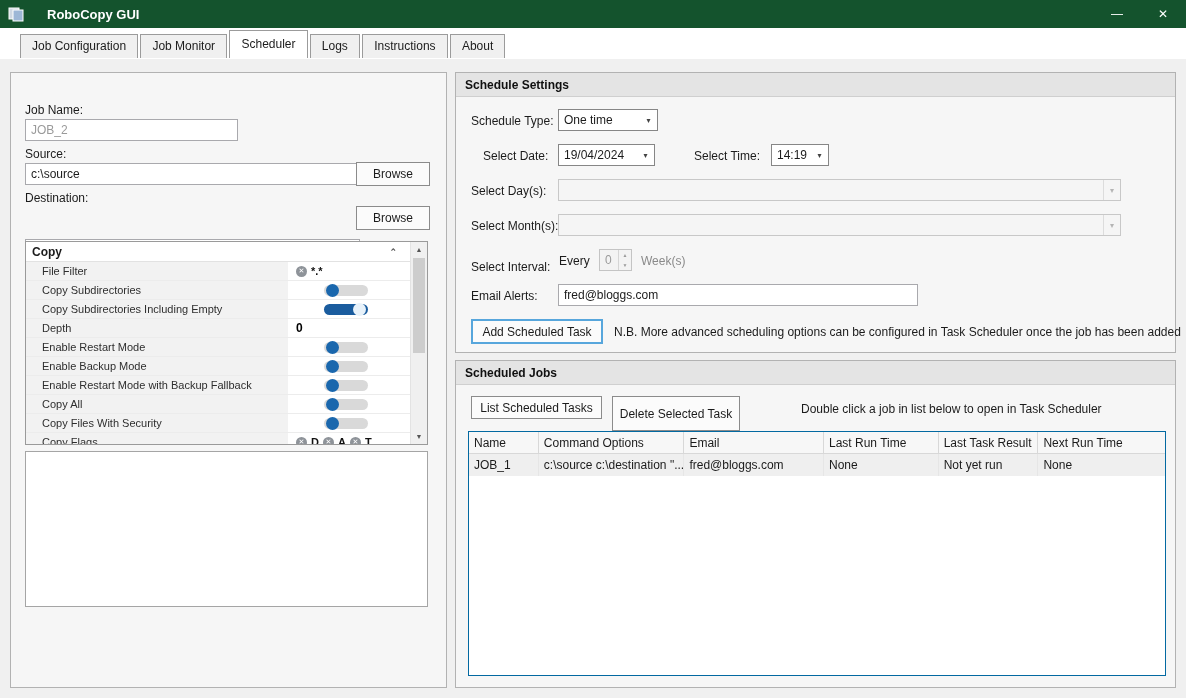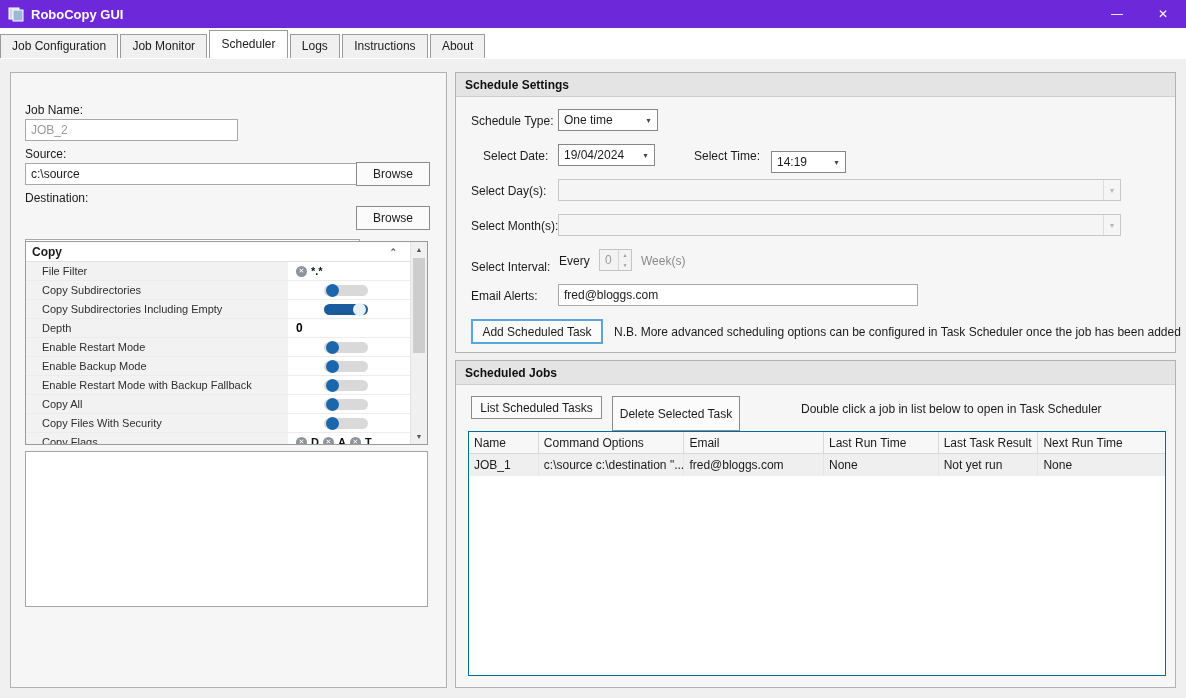--- a/index.html
+++ b/index.html
@@ -1,28 +1,28 @@
 <!DOCTYPE html>
 <html><head>
 <meta charset="utf-8">
 <style>
   * { margin:0; padding:0; box-sizing:border-box; }
   html,body { width:1186px; height:698px; }
   body { font-family:"Liberation Sans", sans-serif; background:#f0f0f0; font-size:12px; color:#1b1b1b; overflow:hidden; }
   #app { position:relative; width:1186px; height:698px; }
 
   
-  .titlebar { position:absolute; left:0; top:0; width:1186px; height:28px; background:#6d28d9; color:#fff; display:flex; align-items:center; }
+  .titlebar { position:absolute; left:0; top:0; width:1186px; height:28px; background:#14532d; color:#fff; display:flex; align-items:center;gap:16px; }
   .app-icon { margin-left:8px; width:16px; height:16px; flex:0 0 auto; }
   .title-text { font-weight:bold; font-size:13px; margin-left:7px; }
   .win-controls { margin-left:auto; display:flex; height:100%; }
   .win-btn { width:46px; height:100%; display:flex; align-items:center; justify-content:center; font-size:12px; cursor:default; }
 
   
-  .tabstrip { position:absolute; left:0; top:28px; width:1186px; height:31px; background:#ffffff; padding-left:0; }
+  .tabstrip { position:absolute; left:0; top:28px; width:1186px; height:31px; background:#ffffff; padding-left:20px; }
   .tab { display:inline-block; vertical-align:bottom; background:#f0f0f0; border:1px solid #9b9b9b; border-bottom:none; margin-top:5px; margin-right:-1px; height:24px; padding:4px 11px 0 11px; font-size:12px; color:#1b1b1b; position:relative; }
   .tab.active { background:#ffffff; margin-top:2px; height:28px; padding-top:6px; z-index:2; }
 
   
   .panel { position:absolute; background:#f6f6f6; border:1px solid #b2b2b2; }
   .panel-header { height:24px; background:#e4e4e4; border-bottom:1px solid #cfcfcf; display:flex; align-items:center; padding-left:9px; font-weight:bold; font-size:12px; color:#101010; }
   .lbl { position:absolute; font-size:12px; color:#1b1b1b; white-space:nowrap; }
   .lbl.dim { color:#8a8a8a; }
 
   input.text { position:absolute; border:1px solid #a9a9ad; background:#fff; height:22px; padding:0 5px; font:12px "Liberation Sans", sans-serif; color:#1b1b1b; }
@@ -240,21 +240,21 @@
       <span class="combo-text">One time</span>
       <span class="combo-arrow">▾</span>
     </div>
 
     <span class="lbl" style="left:15px; top:76px;margin-left:12px;">Select Date:</span>
     <div class="combo" style="left:102px; top:71px; width:97px;">
       <span class="combo-text">19/04/2024</span>
       <span class="combo-arrow">▾</span>
     </div>
     <span class="lbl" style="left:238px; top:76px;">Select Time:</span>
-    <div class="combo" style="left:315px; top:71px; width:75px;margin-top:7px;">
+    <div class="combo" style="left:315px; top:71px; width:58px;">
       <span class="combo-text">14:19</span>
       <span class="combo-arrow">▾</span>
     </div>
 
     <span class="lbl" style="left:15px; top:111px;">Select Day(s):</span>
     <div class="combo disabled" style="left:102px; top:106px; width:563px;">
       <span class="combo-text"></span>
       <span class="combo-arrow">▾</span>
     </div>
 

